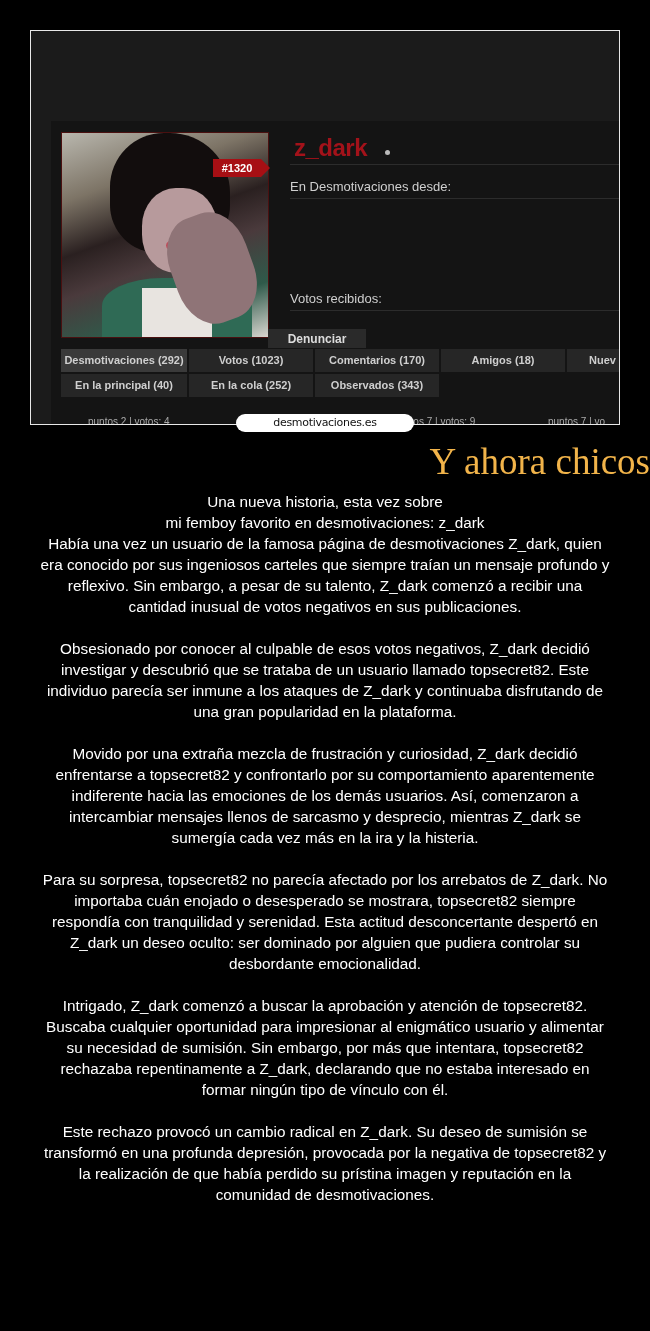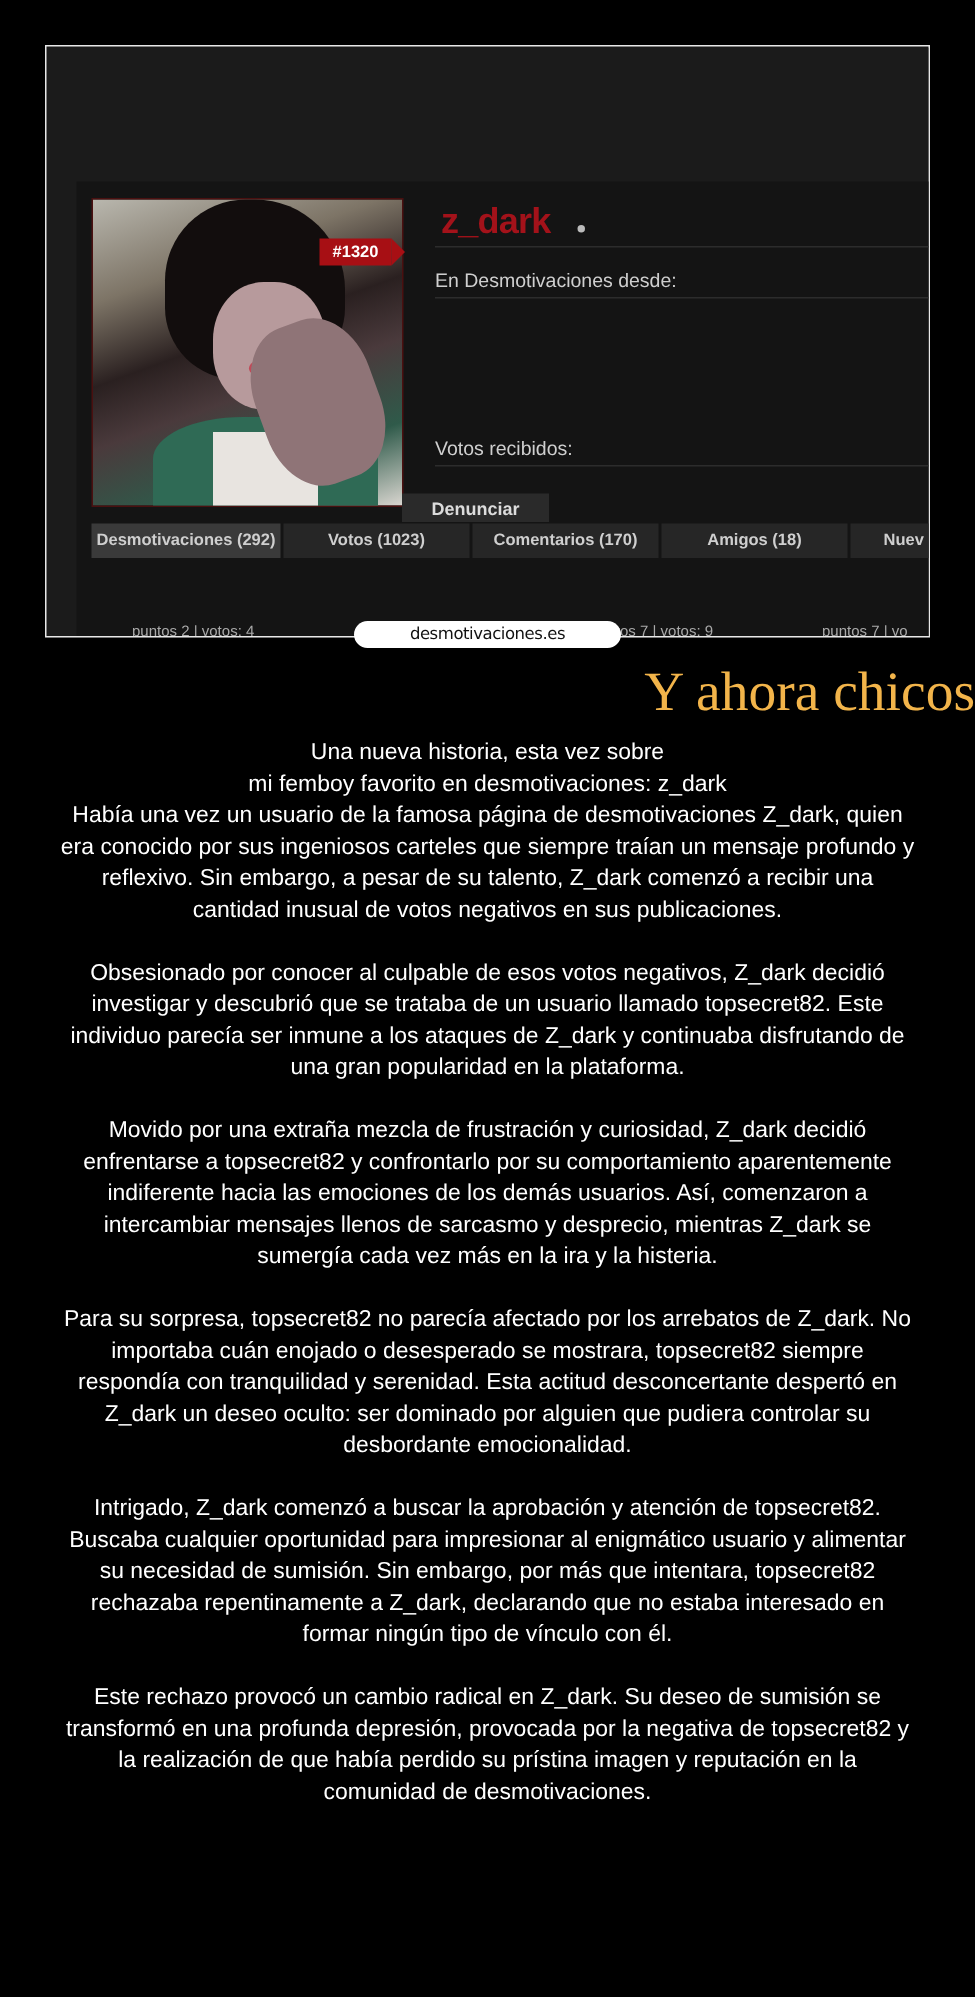--- a/index.html
+++ b/index.html
@@ -70,20 +70,25 @@
     <div class="report-tab">Denunciar</div>
 
     <div class="tabs-row" style="top:317px;">
       <div class="tab active" style="width:126px;">Desmotivaciones (292)</div>
       <div class="tab" style="width:124px;">Votos (1023)</div>
       <div class="tab" style="width:124px;">Comentarios (170)</div>
       <div class="tab" style="width:124px;">Amigos (18)</div>
       <div class="tab" style="width:60px;text-align:left;padding-left:22px;">Nuev</div>
     </div>
 
+    <div class="tabs-row" style="top:342px;">
+      <div class="tab" style="width:126px;">En la principal (40)</div>
+      <div class="tab" style="width:124px;">En la cola (252)</div>
+      <div class="tab" style="width:124px;">Observados (343)</div>
+    </div>
 
     <div class="points" style="left:56px;">puntos 2 | votos: 4</div>
     <div class="points" style="left:373px;">ntos 7 | votos: 9</div>
     <div class="points" style="left:516px;">puntos 7 | vo</div>
   </div>
 </div>
 
 <div class="site-logo">desmotivaciones.es</div>
 
 <div class="title">Y ahora chicos</div>

